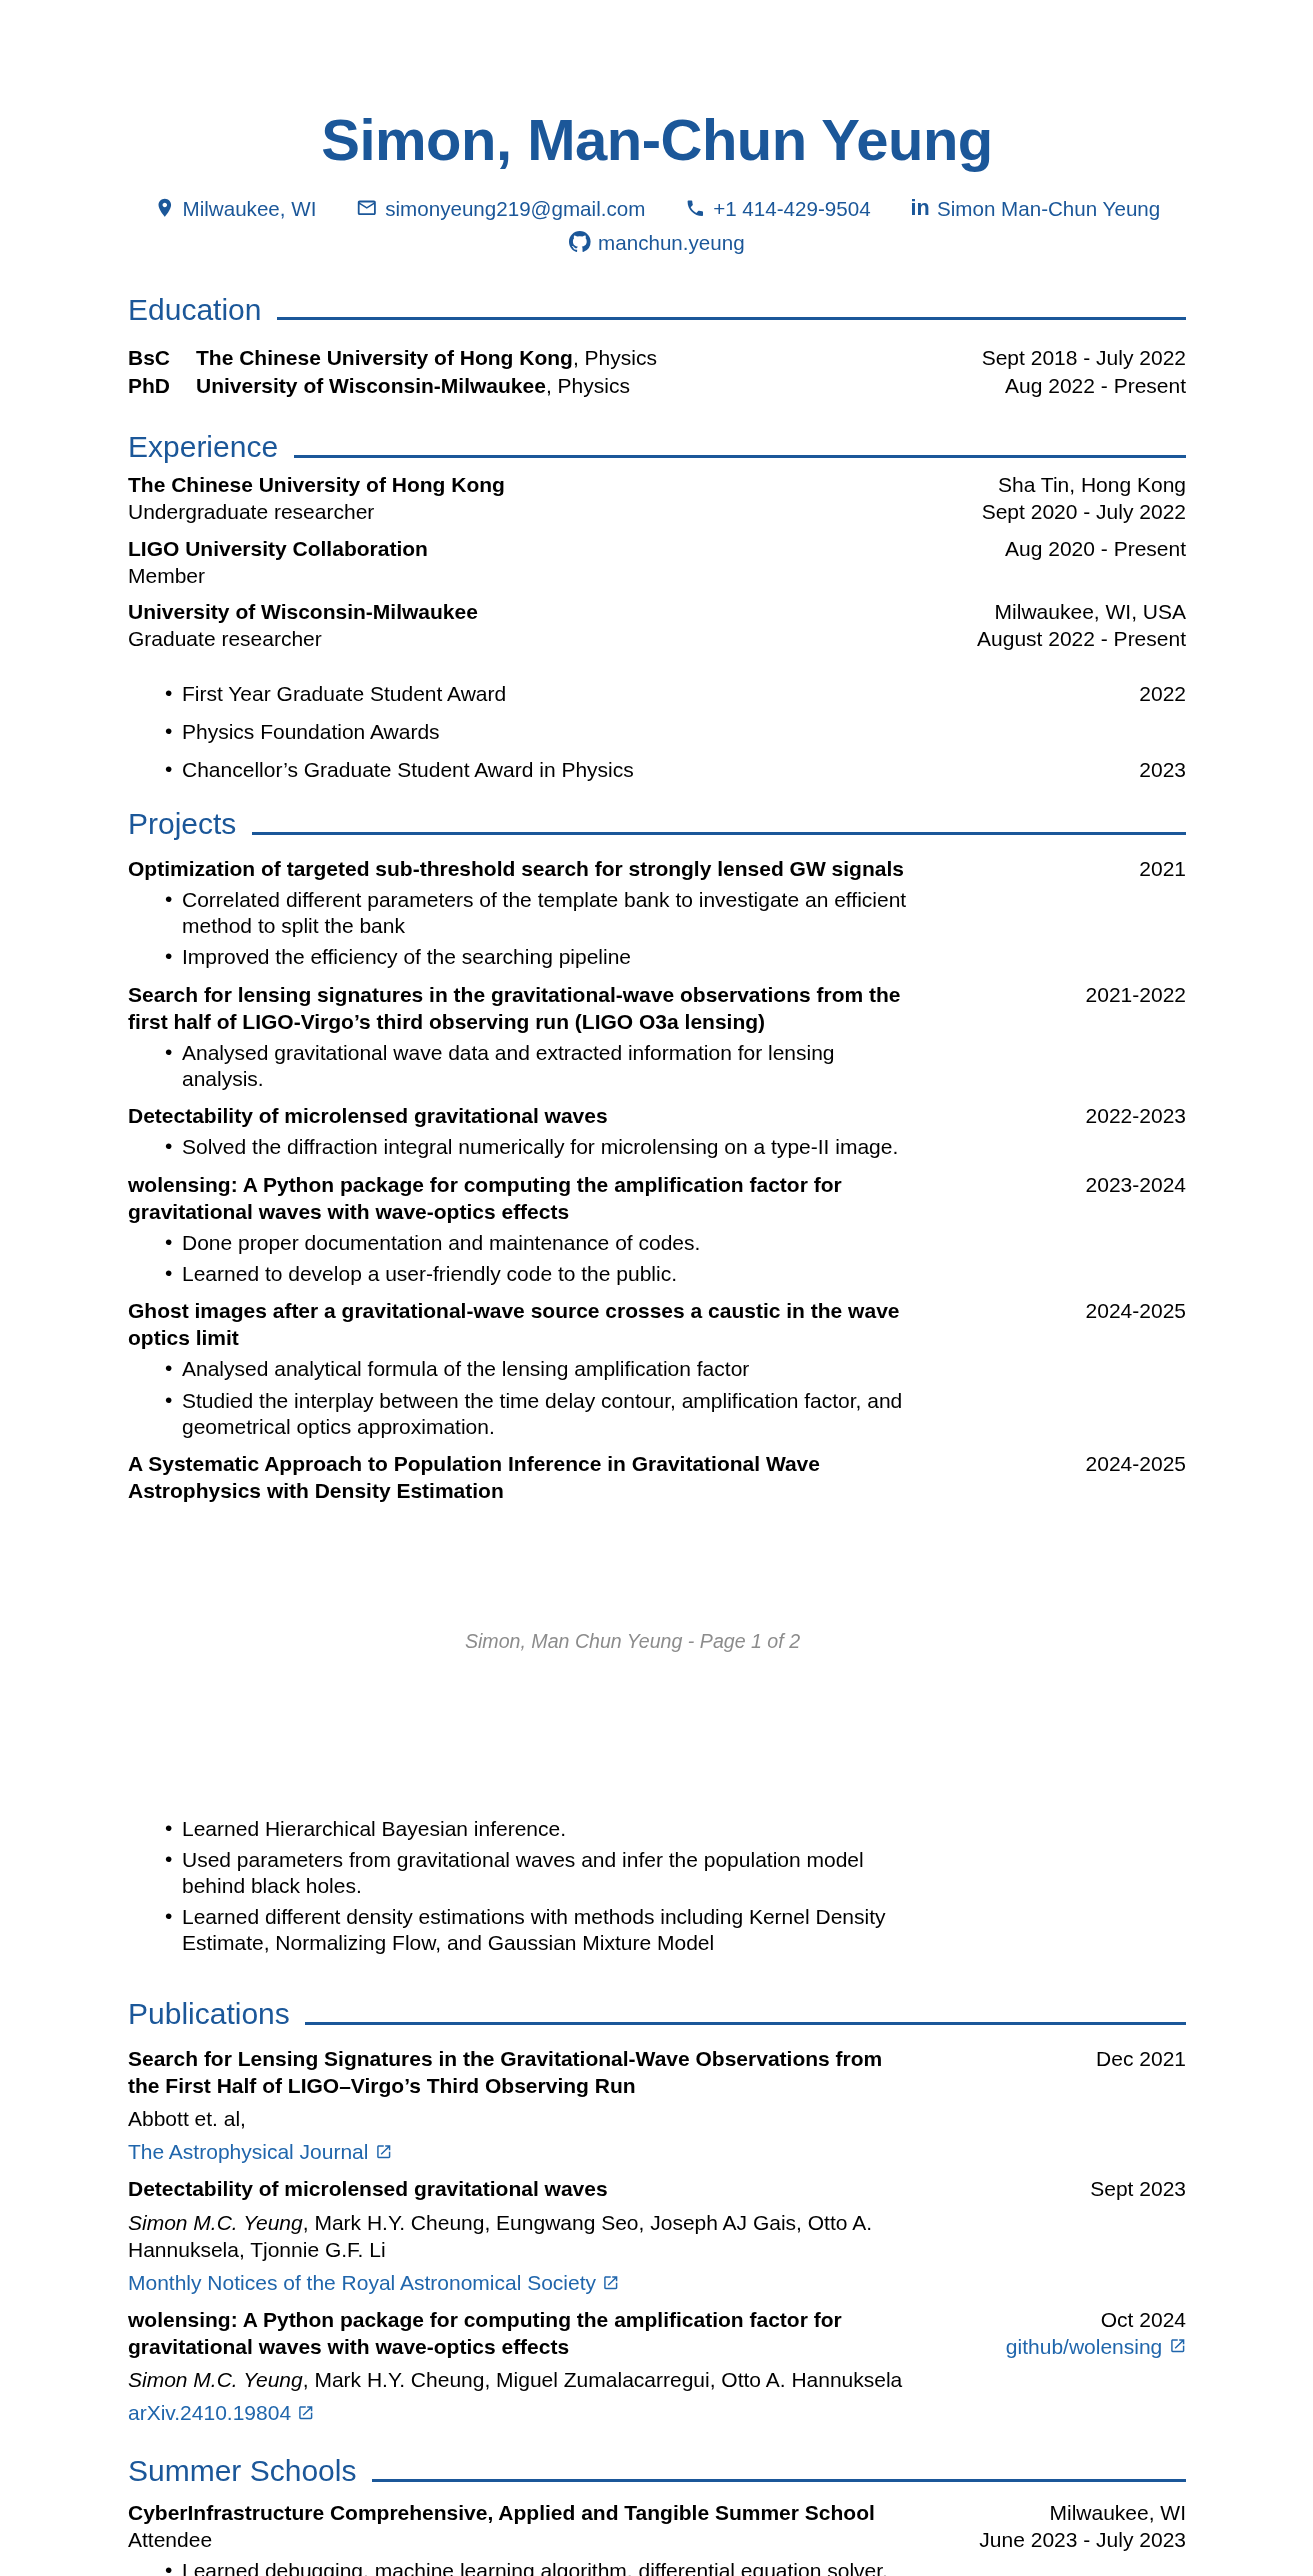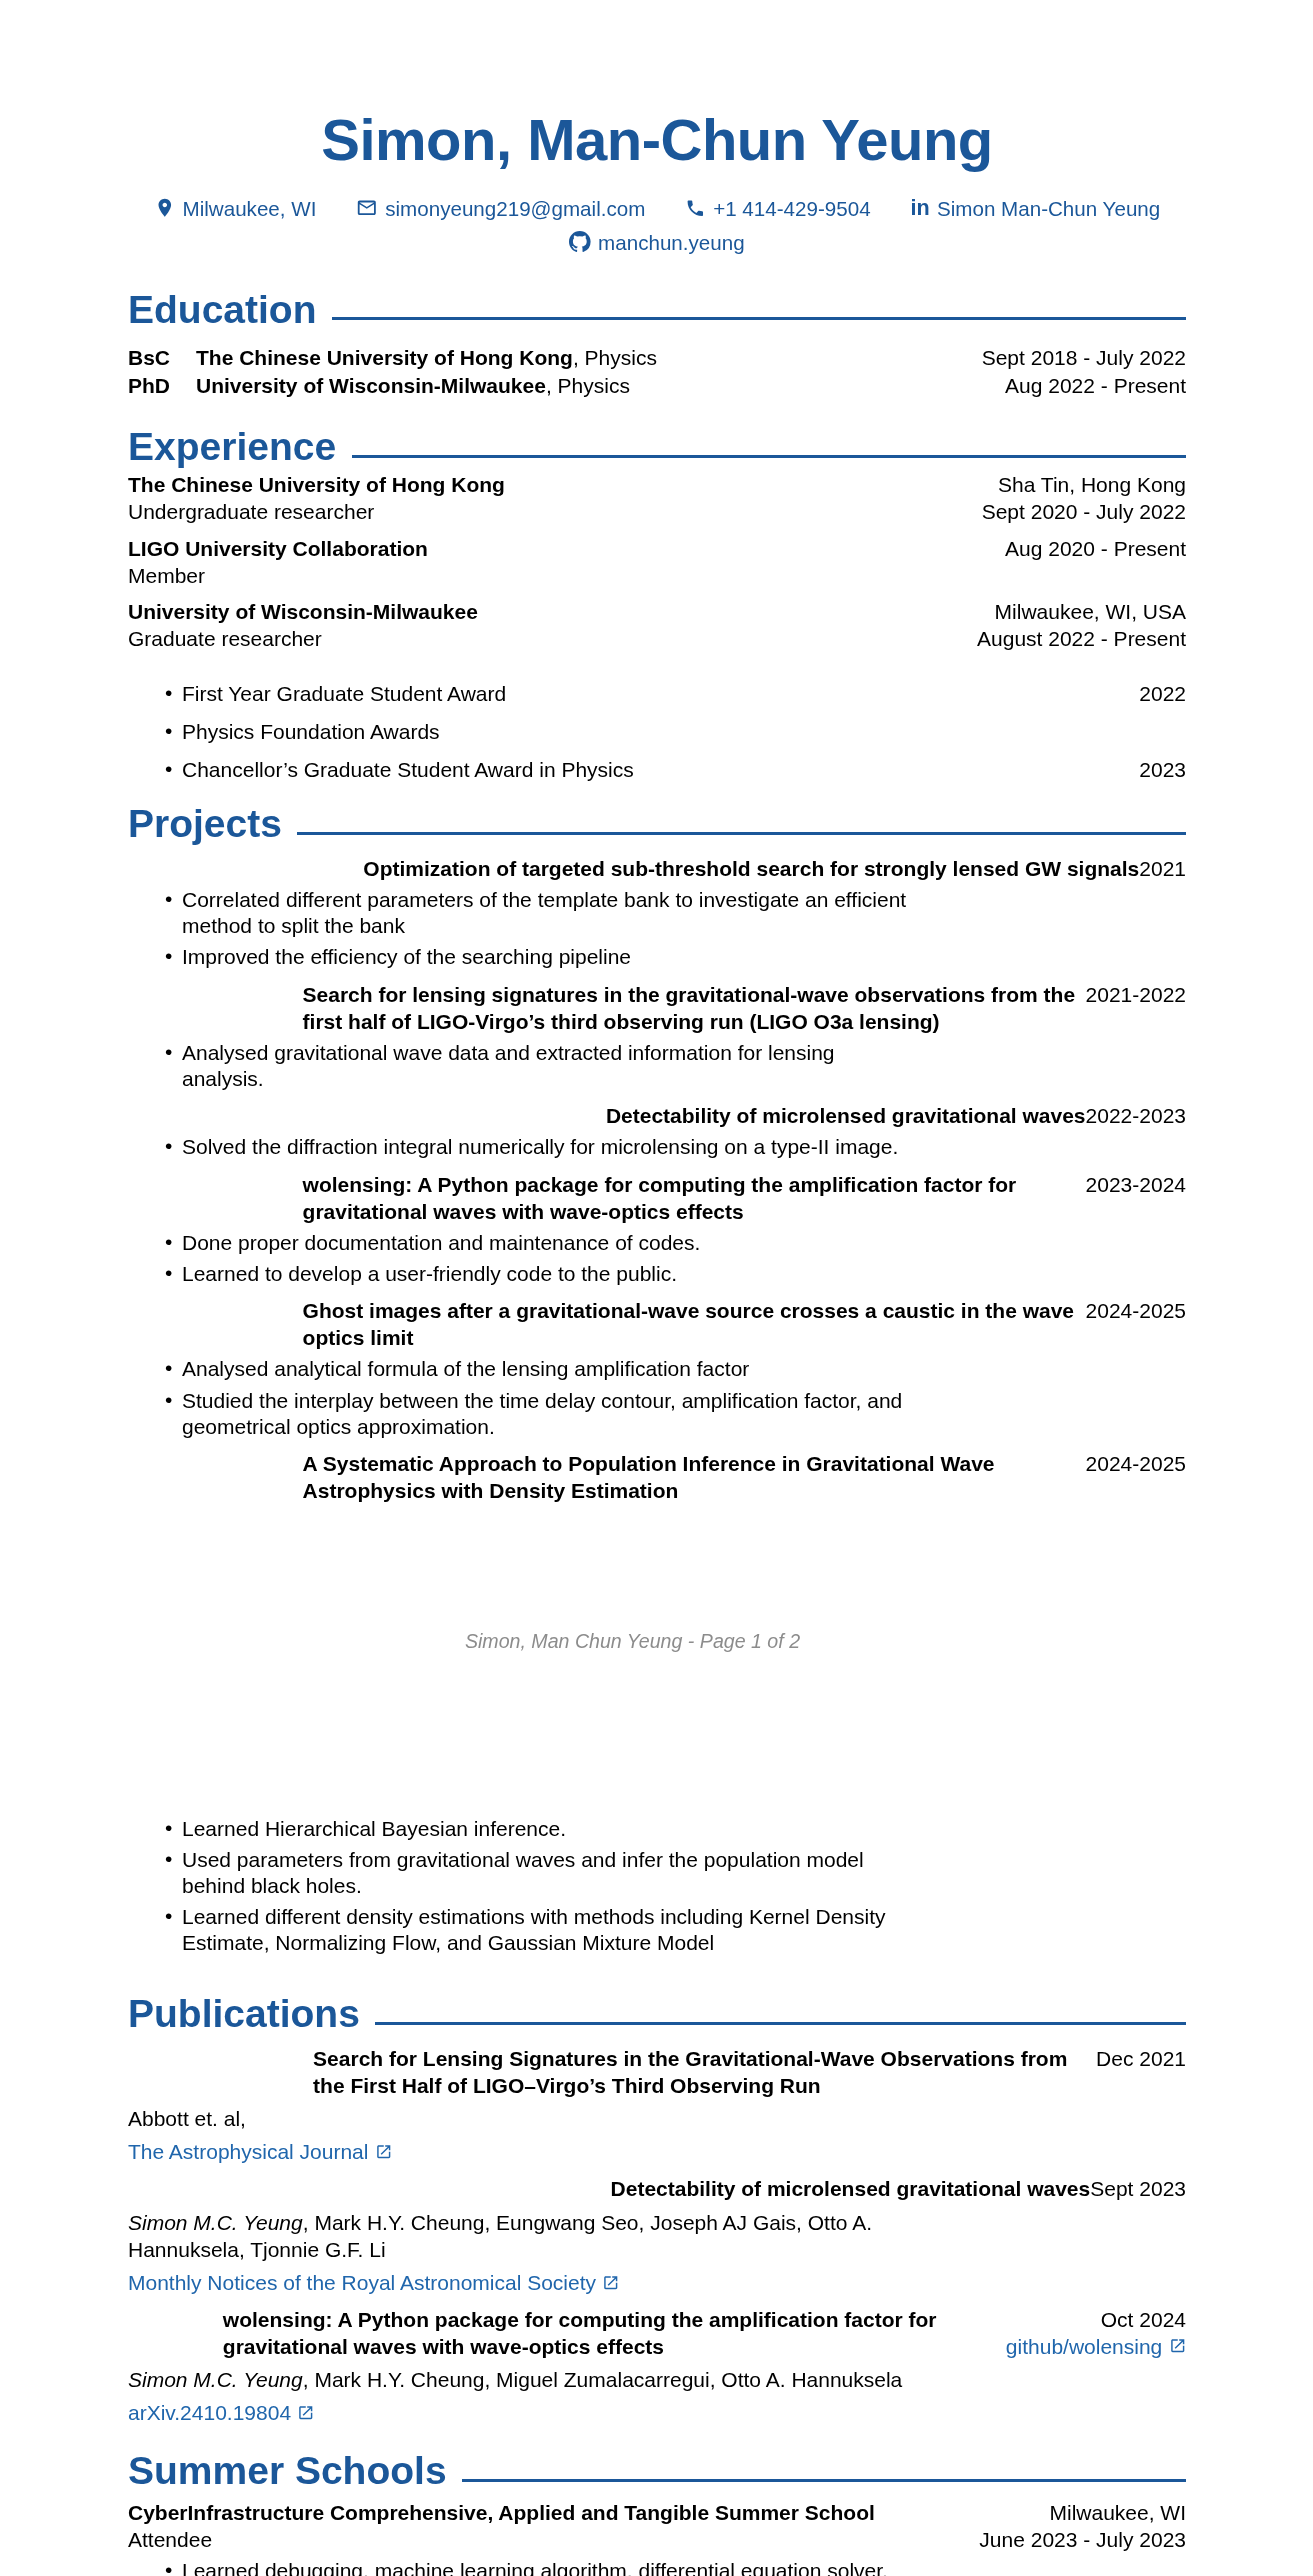--- a/index.html
+++ b/index.html
@@ -19,21 +19,21 @@
   .name{
     margin-top:106px;text-align:center;color:var(--accent);
     font-size:58px;font-weight:700;letter-spacing:-0.5px;line-height:67px;
   }
   .contact-row{display:flex;justify-content:center;align-items:center;gap:40px;margin-top:21.6px;}
   .contact-row.second{margin-top:7px;}
   .contact-item{display:flex;align-items:center;gap:7.2px;color:var(--accent);font-size:20.6px;line-height:27px;}
   .contact-item svg{display:block;}
   .li-glyph{font-weight:800;font-size:21.6px;line-height:21.6px;}
   
-  .sec-head{display:flex;color:var(--accent);font-size:39px;font-weight:700;line-height:34px;}
+  .sec-head{display:flex;color:var(--accent);font-size:30px;font-weight:400;line-height:34px;}
   .sec-rule{flex:1;height:3.1px;background:var(--accent);align-self:flex-end;margin-bottom:6.2px;margin-left:15.5px;}
   
   .edu-rows{margin-top:17.5px;}
   .edu-row{display:flex;font-size:21px;line-height:27px;}
   .edu-row + .edu-row{margin-top:1px;}
   .edu-degree{width:68px;font-weight:700;flex:none;}
   .edu-school{font-weight:700;}
   .edu-detail{font-weight:400;}
   .edu-date{margin-left:auto;white-space:nowrap;}
   
@@ -46,21 +46,21 @@
   
   .bullet{position:relative;padding-left:54px;max-width:785px;font-size:21px;line-height:26px;margin-top:5.2px;}
   .bullet::before{content:"\2022";position:absolute;left:37px;top:-1px;}
   .award-row{display:flex;justify-content:space-between;margin-top:11.3px;font-size:21px;line-height:27px;}
   .award-row.first{margin-top:12.4px;}
   .award-row .bullet{line-height:27px;margin-top:0;}
   .award-date{white-space:nowrap;}
   
   .proj{margin-top:10.3px;}
   .proj.first{margin-top:13.4px;}
-  .proj-head{display:flex;justify-content:flex-end;}
+  .proj-head{display:flex;justify-content:space-between;}
   .proj-title{font-weight:700;font-size:21px;line-height:27px;max-width:783px;}
   .proj-date{font-size:21px;line-height:27px;white-space:nowrap;flex:none;text-align:right;}
   .pub-authors{font-size:21px;line-height:27px;margin-top:6.2px;max-width:783px;}
   .pub-authors .hl{font-style:italic;}
   .pub-link{margin-top:6.2px;font-size:21px;line-height:27px;color:var(--link);display:flex;align-items:center;gap:6.2px;width:fit-content;}
   .pub-link svg{display:block;}
   .pub-right-link{color:var(--link);display:flex;justify-content:flex-end;align-items:center;gap:6.2px;}
   
   .footer{position:absolute;bottom:47px;left:0;width:1265px;text-align:center;
     font-size:19.6px;font-style:italic;color:var(--footer-gray);}

